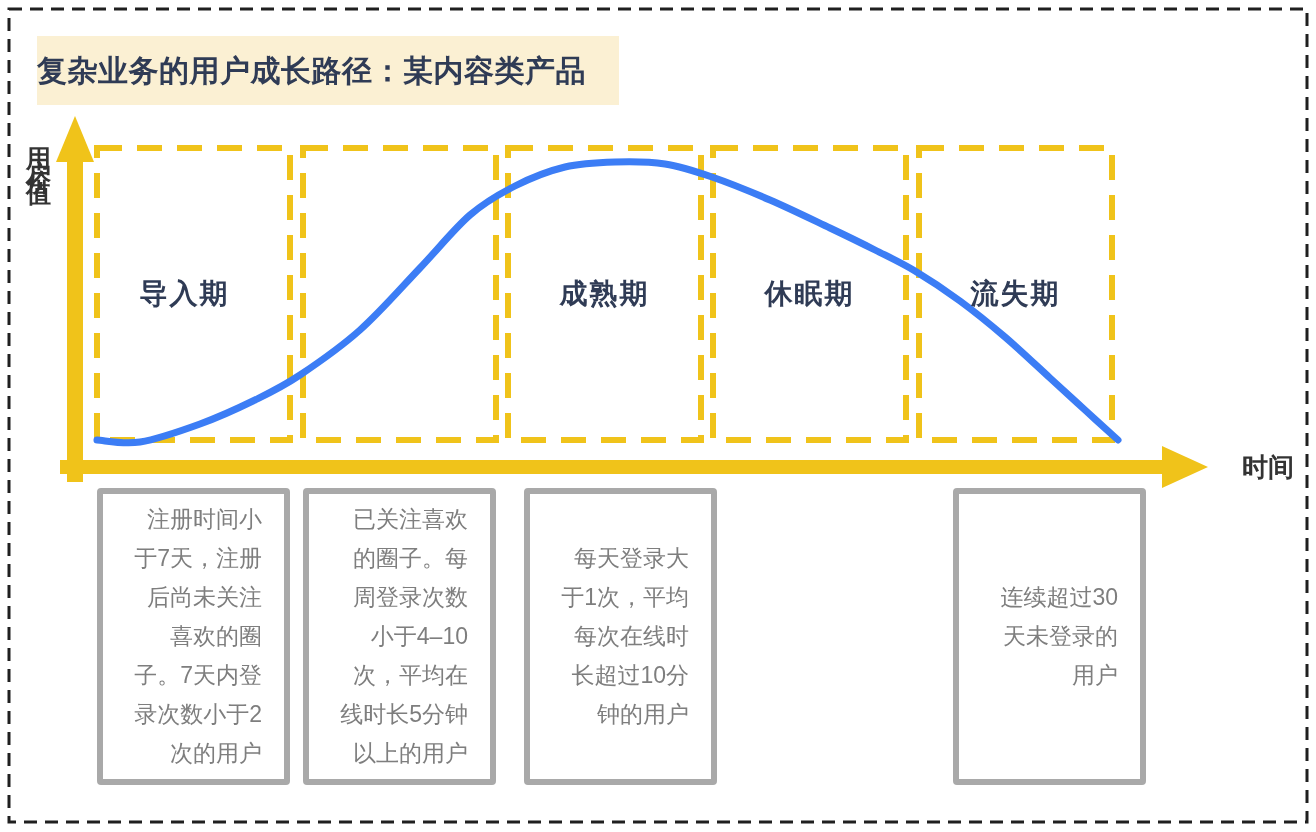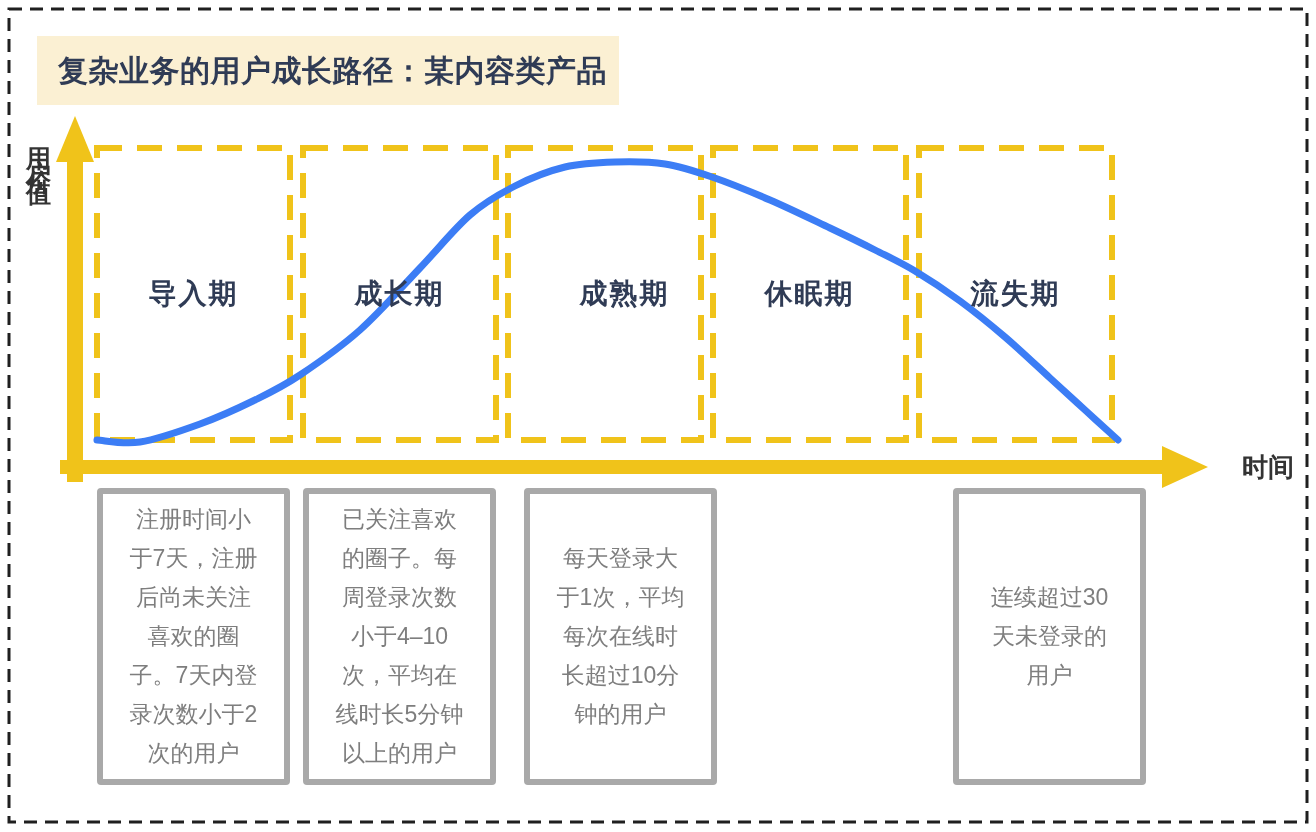--- a/index.html
+++ b/index.html
@@ -25,21 +25,21 @@
 
   .outer-border{fill:none;stroke:var(--outer-border);stroke-width:3;stroke-dasharray:13 8;}
   .stage-box{fill:none;stroke:var(--accent-yellow);stroke-width:6;stroke-dasharray:25 15;}
   .axis rect,.axis polygon{fill:var(--accent-yellow);stroke:none;}
   .curve{fill:none;stroke:var(--curve-blue);stroke-width:7;stroke-linecap:round;}
 
   .title{
     position:absolute;left:37px;top:36px;width:582px;height:69px;
     background:var(--title-bg);color:var(--navy-text);
     font-size:30px;font-weight:bold;line-height:69px;
-    padding-left:21px;white-space:nowrap;letter-spacing:0.5px;
+    white-space:nowrap;letter-spacing:0.5px;
   }
   .y-axis-label{
     position:absolute;left:24px;top:128px;
     writing-mode:vertical-rl;text-orientation:upright;
     font-size:25px;font-weight:600;color:var(--axis-label);
     letter-spacing:11px;line-height:30px;
   }
   .x-axis-label{
     position:absolute;left:1233px;top:450px;
     font-size:26px;font-weight:600;color:var(--axis-label);
@@ -50,21 +50,21 @@
     position:absolute;top:275px;width:193px;
     text-align:center;font-size:28px;font-weight:bold;
     color:var(--navy-text);letter-spacing:2px;
   }
   .desc-box{
     position:absolute;top:488px;width:193px;height:297px;
     border:6px solid var(--gray-border);border-radius:4px;
     display:flex;align-items:center;
     padding:26px 22px;
     color:var(--gray-text);font-size:23px;line-height:39px;
-    text-align:center;overflow:hidden;
+    text-align:right;overflow:hidden;
   }
 </style>
 </head>
 <body>
 
 <div class="canvas">
 
   <svg class="gfx" viewBox="0 0 1316 832">
     <rect class="outer-border" x="9" y="9" width="1298" height="813"></rect>
 
@@ -87,23 +87,22 @@
     </g>
 
     <path class="curve" d="M 97 440 C 104.2 440.3, 122.8 444.7, 140 442 C 157.2 439.3, 180.8 431.0, 200 424 C 219.2 417.0, 238.3 408.2, 255 400 C 271.7 391.8, 282.5 386.7, 300 375 C 317.5 363.3, 340.0 347.8, 360 330 C 380.0 312.2, 401.7 287.2, 420 268 C 438.3 248.8, 454.2 228.7, 470 215 C 485.8 201.3, 499.2 194.0, 515 186 C 530.8 178.0, 548.3 171.0, 565 167 C 581.7 163.0, 598.3 162.5, 615 162 C 631.7 161.5, 648.8 161.5, 665 164 C 681.2 166.5, 694.5 171.0, 712 177 C 729.5 183.0, 750.3 191.5, 770 200 C 789.7 208.5, 812.5 219.7, 830 228 C 847.5 236.3, 860.8 242.8, 875 250 C 889.2 257.2, 900.8 262.5, 915 271 C 929.2 279.5, 945.0 290.0, 960 301 C 975.0 312.0, 990.0 324.2, 1005 337 C 1020.0 349.8, 1036.7 365.8, 1050 378 C 1063.3 390.2, 1073.7 399.7, 1085 410 C 1096.3 420.3, 1112.5 435.0, 1118 440"></path>
   </svg>
 
   <div class="title">复杂业务的用户成长路径：某内容类产品</div>
 
   <div class="y-axis-label">用户价值</div>
   <div class="x-axis-label">时间</div>
 
-  <div class="stage-label" style="left:97px">导入期</div>
-  <div class="stage-label" style="left:303px">成长期</div>
-  <div class="stage-label" style="left:528px">成熟期</div>
+  <div class="stage-label" style="left:88px">导入期</div>
+  <div class="stage-label" style="left:508px">成熟期</div>
   <div class="stage-label" style="left:713px">休眠期</div>
   <div class="stage-label" style="left:919px">流失期</div>
 
   <div class="desc-box" style="left:97px">
     <span>注册时间小于7天，注册后尚未关注喜欢的圈子。7天内登录次数小于2次的用户</span>
   </div>
   <div class="desc-box" style="left:303px">
     <span>已关注喜欢的圈子。每周登录次数小于4–10次，平均在线时长5分钟以上的用户</span>
   </div>
   <div class="desc-box" style="left:524px">

